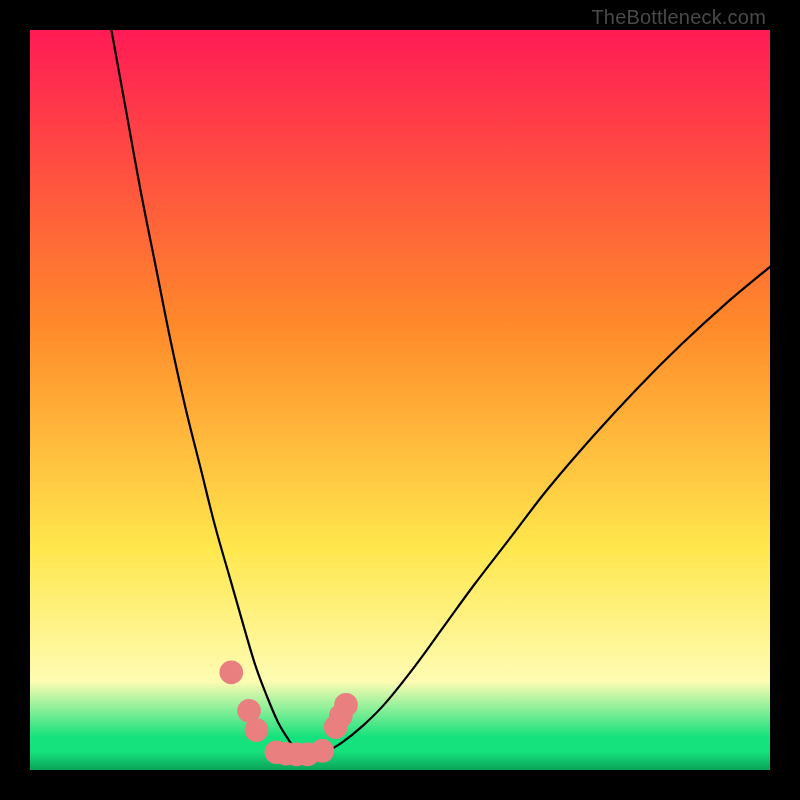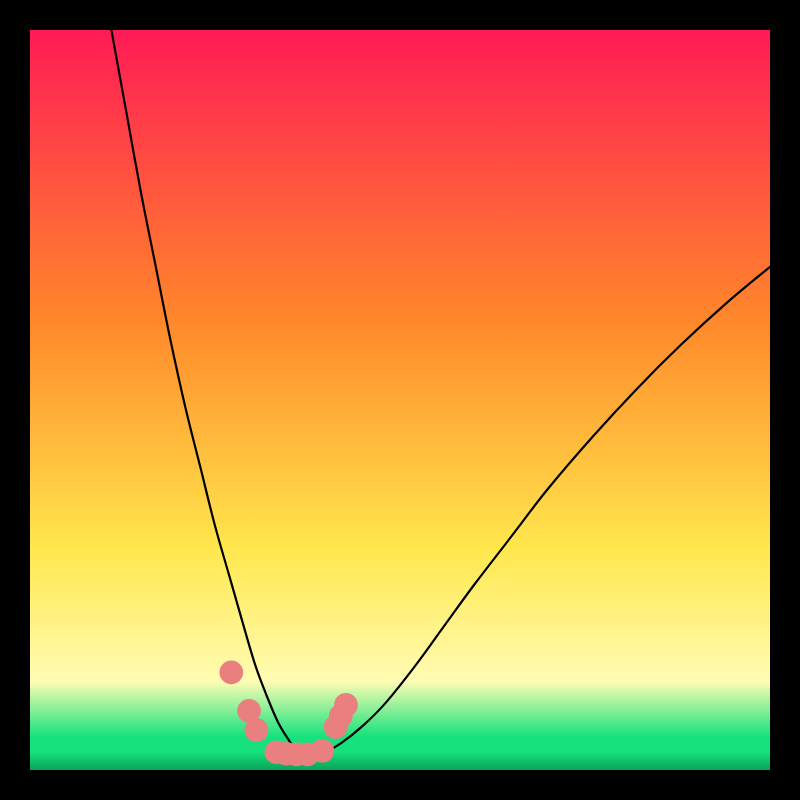--- a/index.html
+++ b/index.html
@@ -42,20 +42,21 @@
     left: 0; top: 0;
     width: 740px; height: 740px;
     overflow: visible;
   }
 </style>
 </head>
 <body>
 
 <div class="frame">
 
+  <div class="watermark">TheBottleneck.com</div>
 
   <div class="plot">
     <svg class="gradient-bg" viewBox="0 0 740 740" preserveAspectRatio="none">
       <defs>
         <linearGradient id="bg" x1="0" y1="0" x2="0" y2="1">
         <stop offset="0.00%" stop-color="#ff1b55"></stop>
             <stop offset="40.00%" stop-color="#ff8a2a"></stop>
             <stop offset="70.00%" stop-color="#ffe74d"></stop>
             <stop offset="88.00%" stop-color="#fffcb3"></stop>
             <stop offset="95.50%" stop-color="#16e27d"></stop>

